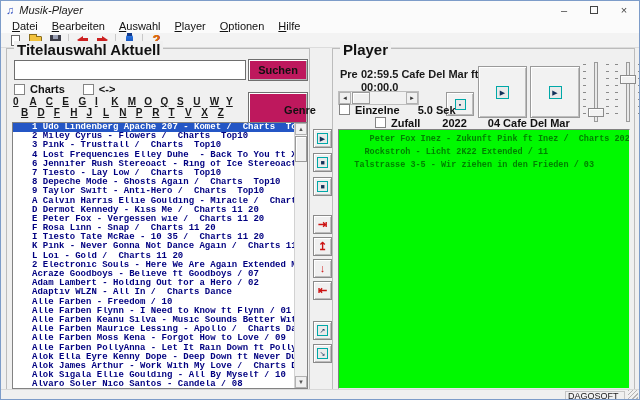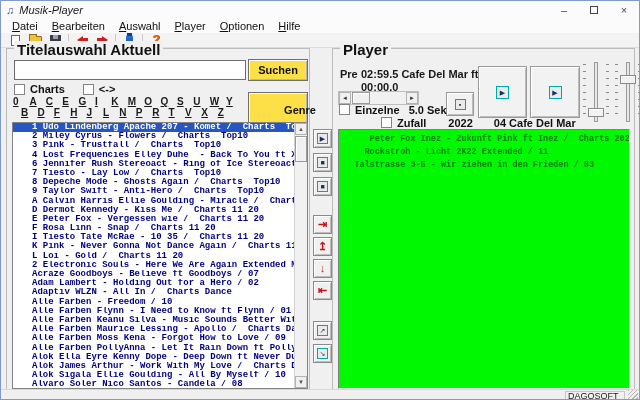--- a/index.html
+++ b/index.html
@@ -53,21 +53,21 @@
   .groupbox { position:absolute; border:1px solid #bcbcbc; background:#f0f0f0; }
   .glegend { position:absolute; top:-8px; left:7px; padding:0 3px; background:#f0f0f0;
              font-size:15px; font-weight:bold; color:#111; }
 
   .gb-left   { left:5px;   top:47px; width:304px; height:342px; }
   .gb-player { left:331px; top:47px; width:303px; height:342px; }
 
   
   .search-input { position:absolute; left:7px; top:11px; width:232px; height:20px;
                   border:1px solid #6e6e6e; background:#fff; font-size:11px; padding:0 3px; }
-  .btn { border:1px solid #6f6f6f; background:#fde047;
+  .btn { border:1px solid #6f6f6f; background:#be185d;
          box-shadow:inset 1px 1px 0 #ffffff, inset -1px -1px 0 #b5b5b5;
          font-size:11px; font-weight:bold; color:#111;
          display:flex; align-items:center; justify-content:center; }
   .btn-suchen { position:absolute; left:241px; top:10px; width:60px; height:22px; }
   .btn-genre  { position:absolute; left:241px; top:43px; width:60px; height:36px;padding-left:44px; }
   .cbrow { position:absolute; left:7px; top:34px; display:flex; align-items:center; gap:5px; }
   .cb { width:11px; height:11px; background:#fff; border:1px solid #848484; display:inline-block; }
   .cblabel { font-size:11px; font-weight:bold; color:#111; }
   .alpha-row { position:absolute; display:flex; }
   .alpha-row1 { left:6px; top:47px; }
@@ -340,23 +340,23 @@
     <div class="slider slider2">
       <span class="ticks l"></span>
       <span class="strack"></span>
       <span class="ticks r"></span>
       <span class="sthumb" style="top:13px;"></span>
     </div>
 
     <div class="prow" style="left:6px; top:55px;">
       <span class="cb"></span>
       <span class="cblabel">Einzelne</span>
-      <span class="val" style="margin-left:4px;">5.0 Sek</span>
-    </div>
-    <div class="prow" style="left:24px; top:68px;padding-left:24px;">
+      <span class="val" style="margin-left:13px;">5.0 Sek</span>
+    </div>
+    <div class="prow" style="left:18px; top:68px;padding-left:24px;">
       <span class="cb"></span>
       <span class="cblabel">Zufall</span>
       <span class="val" style="margin-left:17px;">2022</span>
       <span class="val" style="margin-left:16px;">04 Cafe Del Mar</span>
     </div>
 
     <div class="display">
         <div class="display-line">      Peter Fox Inez - Zukunft Pink ft Inez /  Charts 2022</div>
         <div class="display-line">     Rockstroh - Licht 2K22 Extended / 11</div>
         <div class="display-line">   Talstrasse 3-5 - Wir ziehen in den Frieden / 03</div>

